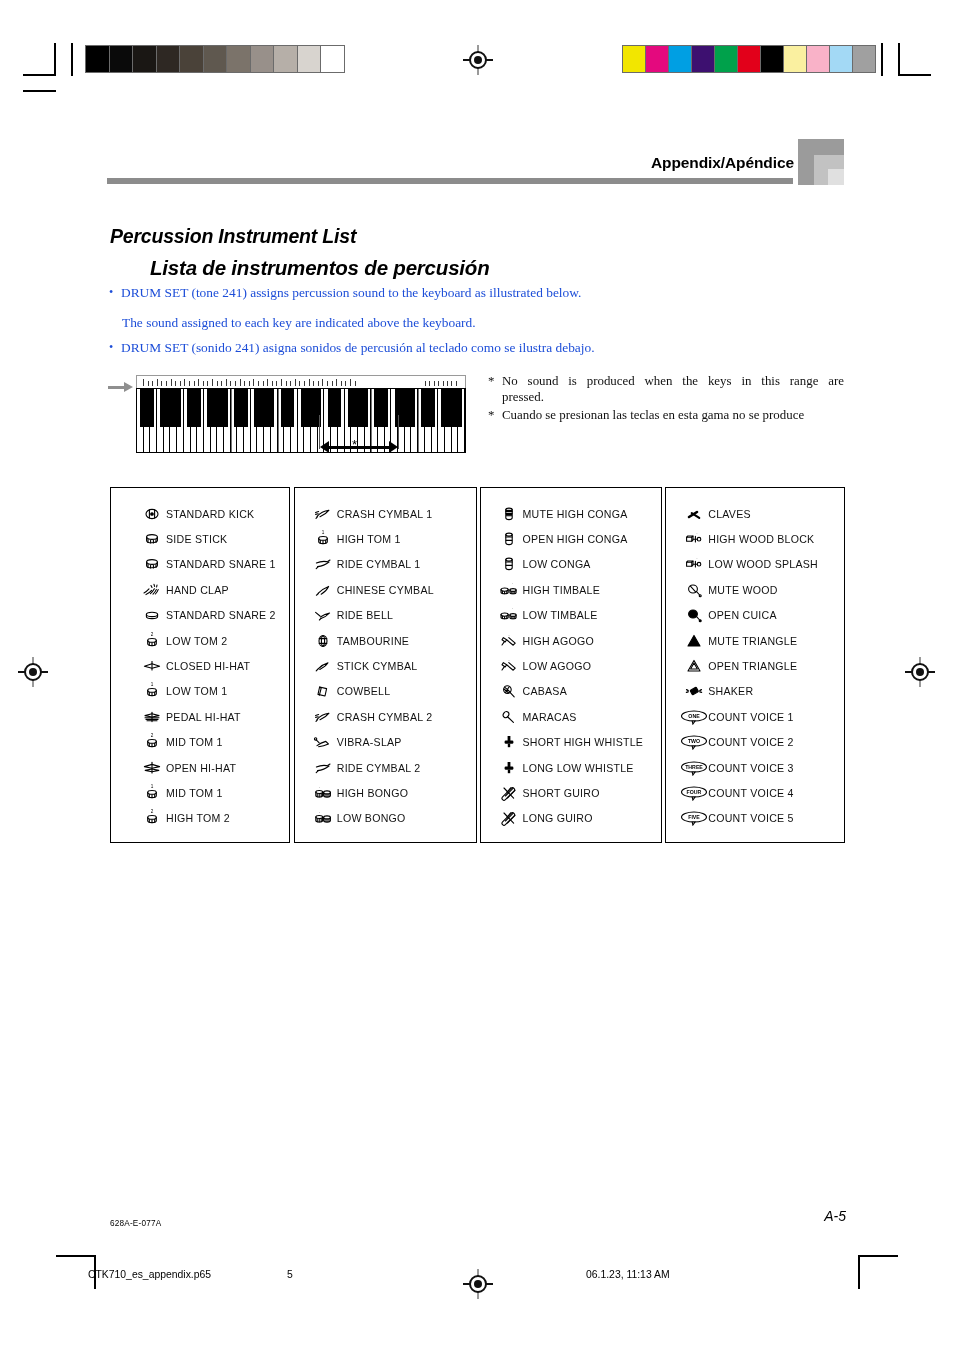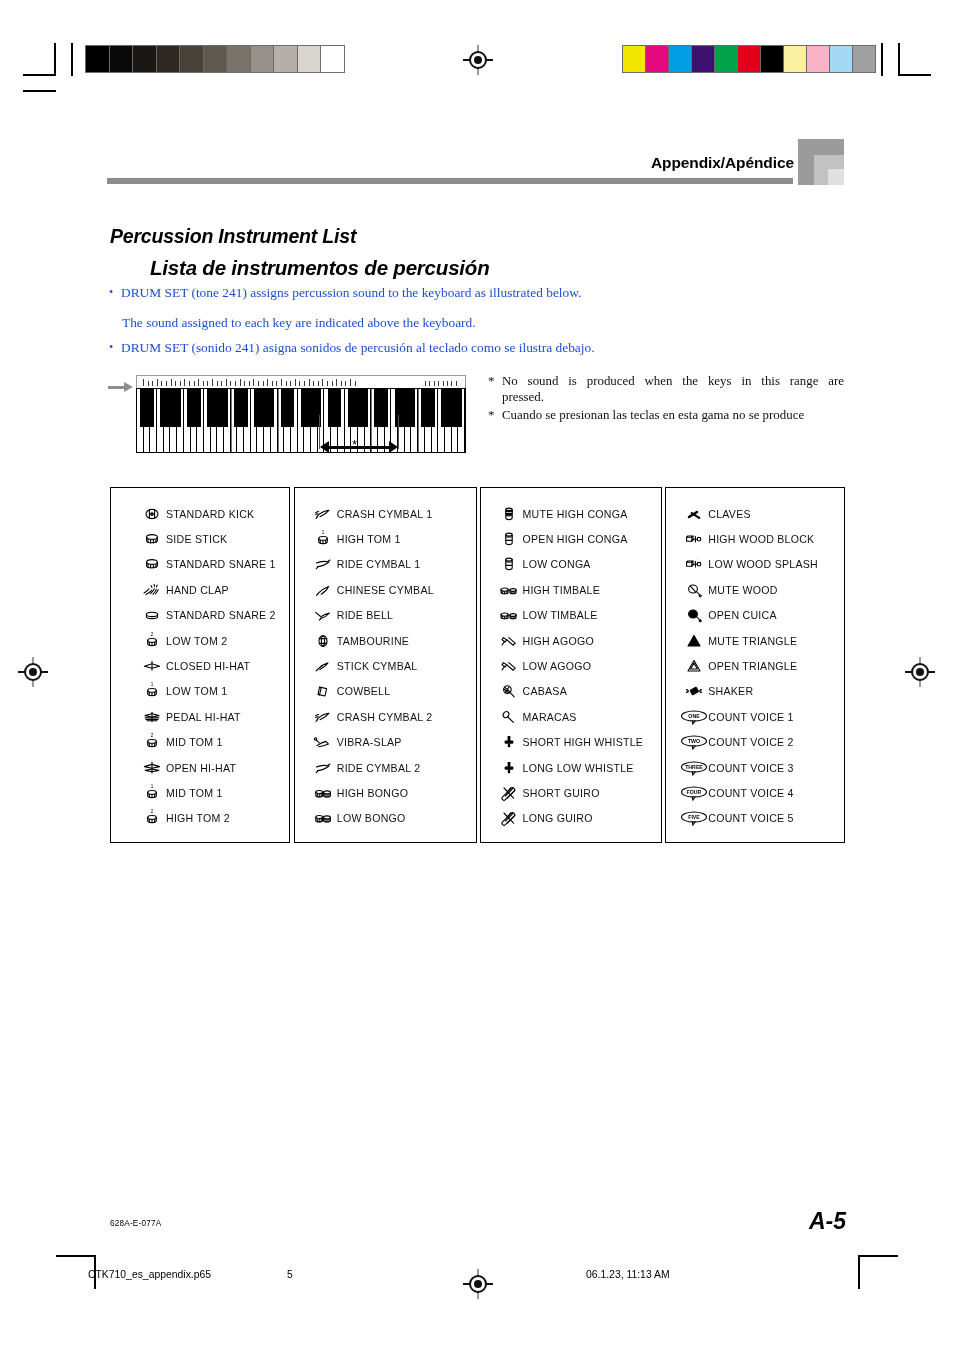--- a/index.html
+++ b/index.html
@@ -115,21 +115,21 @@
   .col.c2 { width:183px; margin-left:4px; }
   .col.c3 { width:183px; margin-left:3px; }
   .col.c4 { width:180px; margin-left:3px; }
   .row { display:flex; align-items:center; height:25.4px; padding-left:14px; }
   .ico { width:28px; height:20px; flex:0 0 28px; display:flex; align-items:center; justify-content:center; }
   .ico svg { display:block; }
   .lbl { font-size:10.6px; letter-spacing:0.25px; white-space:nowrap; color:#111; }
 
   
   .f-code { position:absolute; left:110px; top:1219px; font-size:8.2px; letter-spacing:0.2px; }
-  .f-page { position:absolute; right:108px; top:1208px; font-size:23px; font-weight:bold; font-style:italic; }
+  .f-page { position:absolute; right:108px; top:1208px; font-size:14px; font-weight:normal; font-style:italic; }
   .f-file { position:absolute; left:88px;  top:1269px; font-size:10.4px; }
   .f-num  { position:absolute; left:287px; top:1269px; font-size:10.4px; }
   .f-date { position:absolute; left:586px; top:1269px; font-size:10.4px; }
 </style>
 </head>
 <body>
 
 <div class="page">
 
   <div class="mark" style="left:23px;  top:74px;  width:33px; height:2px;"></div>

